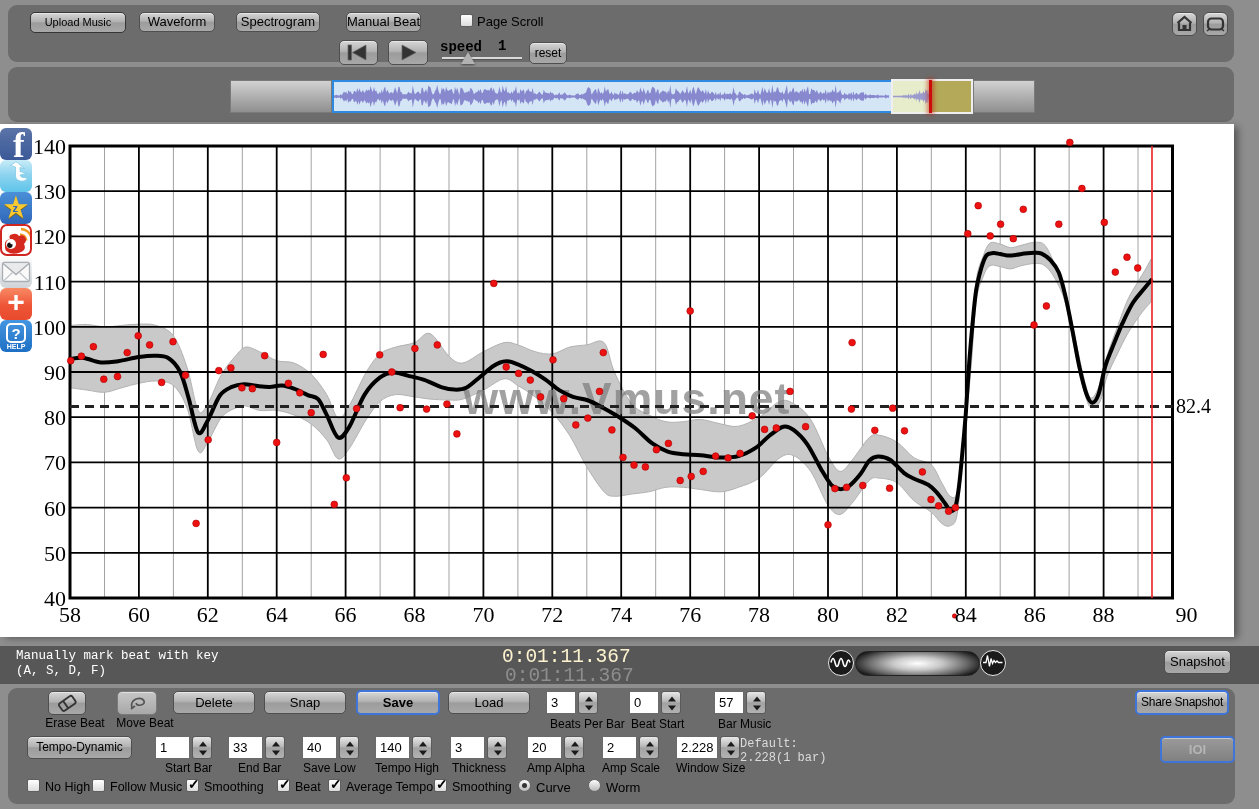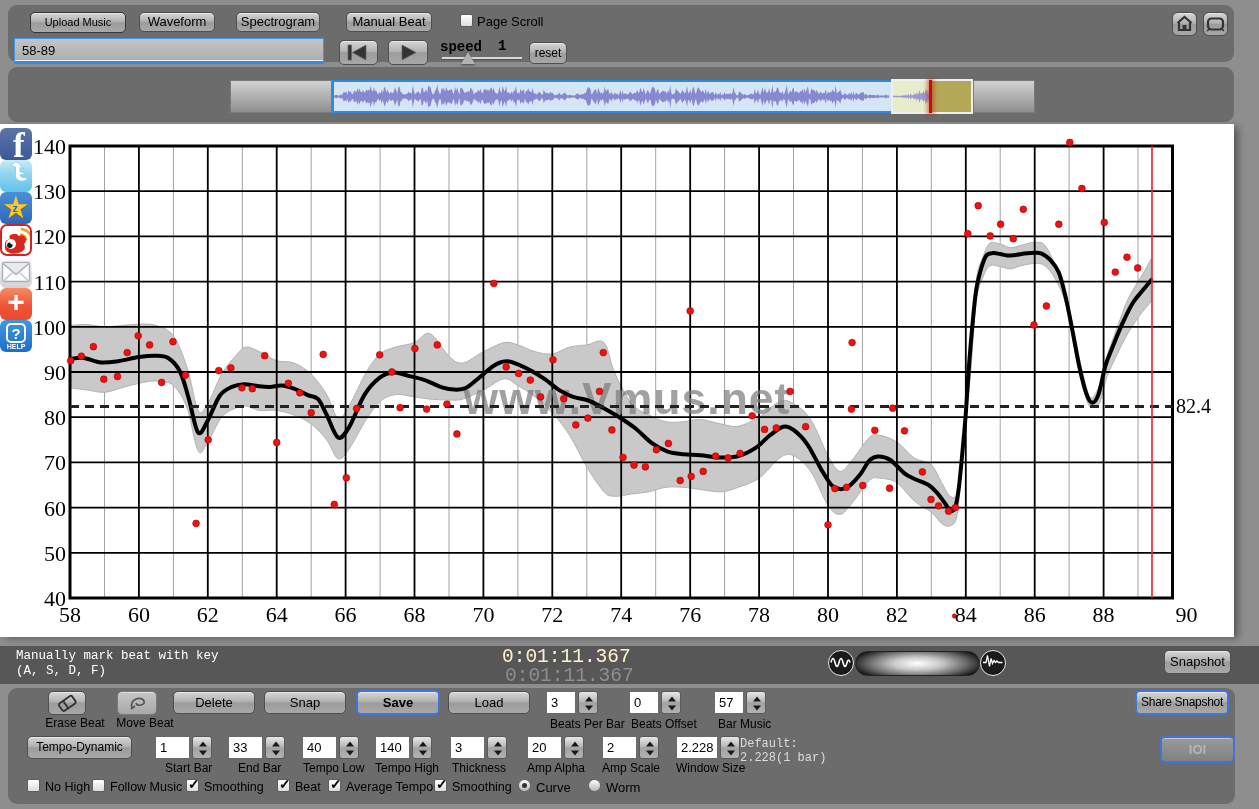--- a/index.html
+++ b/index.html
@@ -10,26 +10,23 @@
 .spin{position:absolute;background:linear-gradient(#e8e8e8,#b8b8b8 45%,#a2a2a2 52%,#b2b2b2);border:1px solid #5a5a5a;border-radius:3px}
 .spin svg{position:absolute;left:0;top:0}
 .cb{position:absolute;width:13px;height:13px;background:linear-gradient(#fff,#dcdcdc);border:1px solid #5f5f5f;border-radius:2px}
 .mono{font-family:"Liberation Mono",monospace}
 </style></head><body>
 
 <div class="panel" style="left:8px;top:5px;width:1226px;height:57px">
   <div class="btn" style="left:22px;top:7px;width:96px;height:21px;line-height:19px;border:1.5px solid #353535;font-size:11px">Upload Music</div>
   <div class="btn" style="left:131px;top:7px;width:76px;height:20px;line-height:18px">Waveform</div>
   <div class="btn" style="left:228px;top:7px;width:84px;height:20px;line-height:18px">Spectrogram</div>
-  <div class="btn" style="left:338px;top:7px;width:86px;height:20px;line-height:18px">Manual Beat</div>
+  <div class="btn" style="left:338px;top:7px;width:75px;height:20px;line-height:18px">Manual Beat</div>
   <div class="cb" style="left:452px;top:9px"></div>
   <div class="lbl" style="left:469px;top:9px;font-size:13px">Page Scroll</div>
-  <div class="abs" style="left:6px;top:33px;width:310px;height:26px;background:linear-gradient(#c4c4c4,#adadad);border:1px solid #3f96e8;border-bottom:3px solid #2f8fe8;box-shadow:inset 0 -1px 0 rgba(255,255,255,.85)">
-    <div class="abs" style="left:7px;top:4px;font-size:13px;color:#000">58-89</div>
-  </div>
   <div class="btn" style="left:331px;top:35px;width:39px;height:25px">
     <svg width="37" height="23">
         <rect x="8" y="4" width="3.5" height="15" fill="#333" stroke="#666" stroke-width="0.7"></rect>
         <polygon points="26,4 26,19 12.5,11.5" fill="#333" stroke="#666" stroke-width="0.7"></polygon>
       </svg>
   </div>
   <div class="btn" style="left:380px;top:35px;width:40px;height:25px">
     <svg width="38" height="23">
         <polygon points="13,4 27,11.5 13,19" fill="#333" stroke="#666" stroke-width="0.7"></polygon>
       </svg>
@@ -303,21 +300,21 @@
       </svg>
     </div>
   <div class="lbl" style="left:542px;top:29px">Beats Per Bar</div>
   <div class="numbox" style="left:621px;top:3px;width:30px;height:23px">0</div>
     <div class="spin" style="left:653px;top:3px;width:20px;height:23px">
       <svg width="20" height="23">
         <polygon points="10,4.5 14,9.5 6,9.5" fill="#1a1a1a"></polygon>
         <polygon points="10,18.5 14,13.5 6,13.5" fill="#1a1a1a"></polygon>
       </svg>
     </div>
-  <div class="lbl" style="left:623px;top:29px">Beats Offset</div>
+  <div class="lbl" style="left:623px;top:29px">Beat Start</div>
   <div class="numbox" style="left:706px;top:3px;width:30px;height:23px">57</div>
     <div class="spin" style="left:738px;top:3px;width:20px;height:23px">
       <svg width="20" height="23">
         <polygon points="10,4.5 14,9.5 6,9.5" fill="#1a1a1a"></polygon>
         <polygon points="10,18.5 14,13.5 6,13.5" fill="#1a1a1a"></polygon>
       </svg>
     </div>
   <div class="lbl" style="left:710px;top:29px">Bar Music</div>
   <div class="btn" style="left:1127px;top:2px;width:94px;height:25px;line-height:21px;border:2px solid #3f74d8;font-weight:normal;font-size:12px;letter-spacing:-0.3px">Share Snapshot</div>
   <div class="btn" style="left:19px;top:48px;width:105px;height:23px;line-height:21px;font-size:12px">Tempo-Dynamic</div>
@@ -372,21 +369,21 @@
     </div>
     <div class="numbox" style="left:668px;top:48px;width:42px;height:23px">2.228</div>
     <div class="spin" style="left:712px;top:48px;width:20px;height:23px">
       <svg width="20" height="23">
         <polygon points="10,4.5 14,9.5 6,9.5" fill="#1a1a1a"></polygon>
         <polygon points="10,18.5 14,13.5 6,13.5" fill="#1a1a1a"></polygon>
       </svg>
     </div>
   <div class="lbl" style="left:157px;top:73px">Start Bar</div>
   <div class="lbl" style="left:230px;top:73px">End Bar</div>
-  <div class="lbl" style="left:295px;top:73px">Tempo Low</div>
+  <div class="lbl" style="left:295px;top:73px">Save Low</div>
   <div class="lbl" style="left:367px;top:73px">Tempo High</div>
   <div class="lbl" style="left:444px;top:73px">Thickness</div>
   <div class="lbl" style="left:519px;top:73px">Amp Alpha</div>
   <div class="lbl" style="left:594px;top:73px">Amp Scale</div>
   <div class="lbl" style="left:668px;top:73px">Window Size</div>
   <div class="abs mono" style="left:732px;top:49px;font-size:12px;color:#dcdcdc;line-height:14px">Default:<br>2.228(1 bar)</div>
   <div class="btn" style="left:1152px;top:48px;width:75px;height:27px;line-height:23px;border:2px solid #3f74d8;background:linear-gradient(#9a9a9a,#818181);color:#b5b5b5;font-weight:bold">IOI</div>
   <div class="cb" style="left:19px;top:91px"></div>
     <div class="lbl" style="left:37px;top:92px;font-size:12.5px">No High</div>
     <div class="cb" style="left:84px;top:91px"></div>

